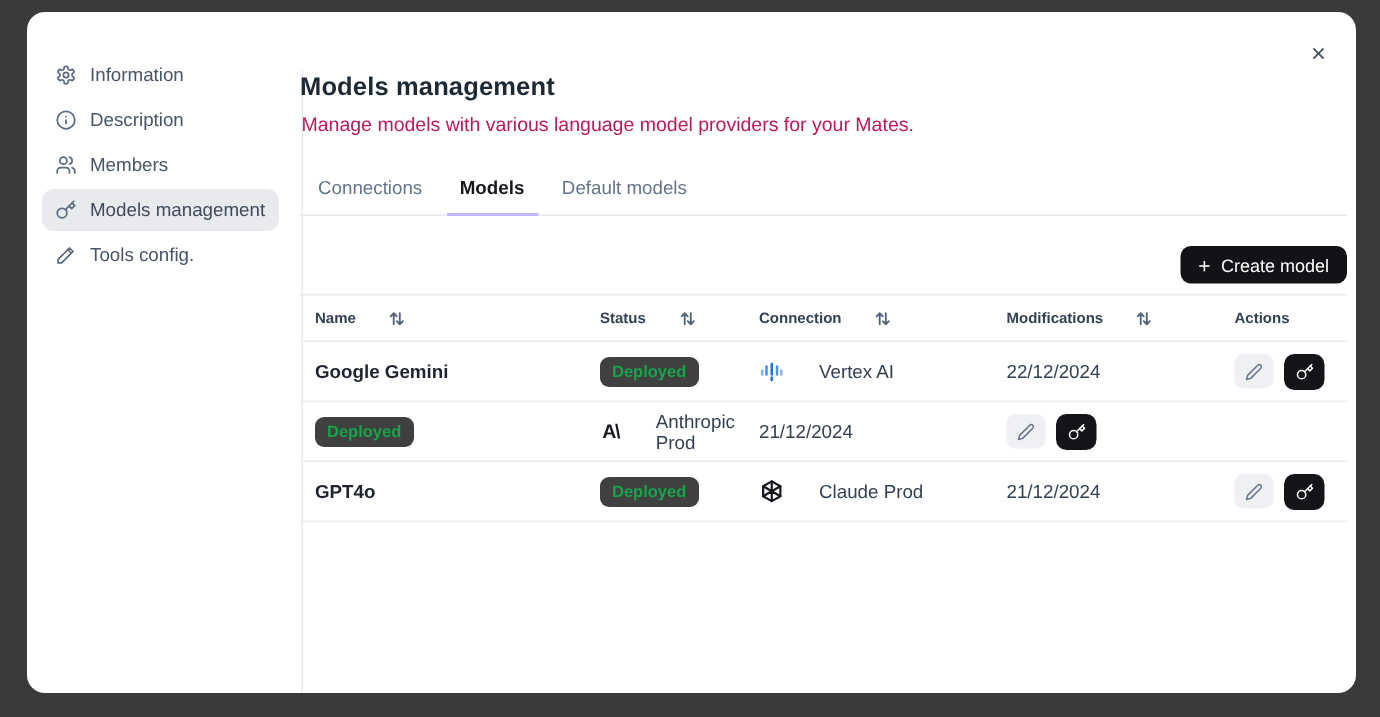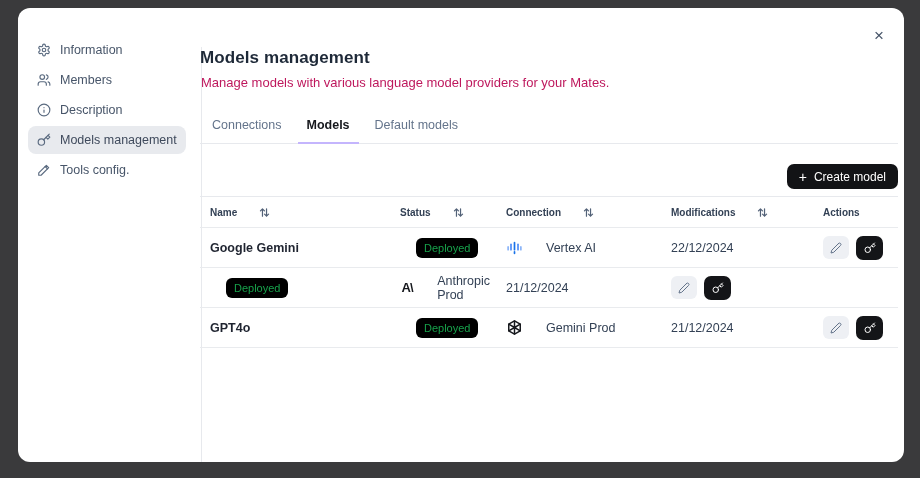--- a/index.html
+++ b/index.html
@@ -76,22 +76,22 @@
   .thead .th {
     display:flex; align-items:center; gap:21px;
     font-size:10px; font-weight:600; color:#334155;
   }
   .sort-icon { display:inline-flex; }
   .sort-icon svg { width:13px; height:13px; stroke:#526177; }
   .tbody-row { height:40px; }
   .cell-name { font-size:12.5px; font-weight:700; color:#1f2430; }
   .badge {
     display:inline-block; padding:4px 8px;
-    background:#000000; color:#17a24b;
-    font-size:11px; font-weight:400; border-radius:6px;margin-left:16px;
+    background:#404040; color:#17a24b;
+    font-size:11px; font-weight:700; border-radius:6px;
   }
   .cell-conn { display:flex; align-items:center; gap:23px; font-size:12.5px; color:#334155; }
   .conn-icon { width:17px; height:17px; display:flex; align-items:center; justify-content:center; }
   .anthropic-mark { font-weight:800; font-size:13px; color:#16181d; letter-spacing:-1px; }
   .cell-date { font-size:12.5px; color:#334155; }
   .cell-actions { display:flex; align-items:center; gap:7px; }
   .btn-edit {
     width:26px; height:23px; border:none; border-radius:6px;
     background:#eef0f4; display:flex; align-items:center; justify-content:center;
     cursor:pointer;
@@ -115,34 +115,34 @@
   <nav class="sidebar">
     <div class="side-item">
       <svg viewBox="0 0 24 24" stroke-width="2">
         <path d="M12.22 2h-.44a2 2 0 0 0-2 2v.18a2 2 0 0 1-1 1.73l-.43.25a2 2 0 0 1-2 0l-.15-.08a2 2 0 0 0-2.73.73l-.22.38a2 2 0 0 0 .73 2.73l.15.1a2 2 0 0 1 1 1.72v.51a2 2 0 0 1-1 1.74l-.15.09a2 2 0 0 0-.73 2.73l.22.38a2 2 0 0 0 2.73.73l.15-.08a2 2 0 0 1 2 0l.43.25a2 2 0 0 1 1 1.73V20a2 2 0 0 0 2 2h.44a2 2 0 0 0 2-2v-.18a2 2 0 0 1 1-1.73l.43-.25a2 2 0 0 1 2 0l.15.08a2 2 0 0 0 2.73-.73l.22-.39a2 2 0 0 0-.73-2.73l-.15-.08a2 2 0 0 1-1-1.74v-.5a2 2 0 0 1 1-1.74l.15-.09a2 2 0 0 0 .73-2.73l-.22-.38a2 2 0 0 0-2.73-.73l-.15.08a2 2 0 0 1-2 0l-.43-.25a2 2 0 0 1-1-1.73V4a2 2 0 0 0-2-2z"></path>
           <circle cx="12" cy="12" r="3"></circle>
       </svg>
       <span>Information</span>
     </div>
     <div class="side-item">
       <svg viewBox="0 0 24 24" stroke-width="2">
+        <circle cx="12" cy="12" r="10"></circle>
+          <path d="M12 16v-4"></path>
+          <path d="M12 8h.01"></path>
+      </svg>
+      <span>Description</span>
+    </div>
+    <div class="side-item">
+      <svg viewBox="0 0 24 24" stroke-width="2">
         <path d="M16 21v-2a4 4 0 0 0-4-4H6a4 4 0 0 0-4 4v2"></path>
           <circle cx="9" cy="7" r="4"></circle>
           <path d="M22 21v-2a4 4 0 0 0-3-3.87"></path>
           <path d="M16 3.13a4 4 0 0 1 0 7.75"></path>
       </svg>
       <span>Members</span>
-    </div>
-    <div class="side-item">
-      <svg viewBox="0 0 24 24" stroke-width="2">
-        <circle cx="12" cy="12" r="10"></circle>
-          <path d="M12 16v-4"></path>
-          <path d="M12 8h.01"></path>
-      </svg>
-      <span>Description</span>
     </div>
     <div class="side-item active">
       <svg viewBox="0 0 24 24" stroke-width="2">
         <circle cx="7.5" cy="15.5" r="5.5"></circle>
           <path d="m21 2-9.6 9.6"></path>
           <path d="m15.5 7.5 3 3L22 7l-3-3"></path>
       </svg>
       <span>Models management</span>
     </div>
     <div class="side-item">
@@ -285,21 +285,21 @@
         <div>
           <span class="badge">Deployed</span>
         </div>
         <div class="cell-conn">
           <span class="conn-icon">
             <svg viewBox="0 0 16 16" stroke-width="1.4" stroke="#16181d">
               <polygon points="8,1.8 13.4,4.9 13.4,11.1 8,14.2 2.6,11.1 2.6,4.9"></polygon>
               <path d="M8 1.8v6.2M13.4 4.9 8 8M2.6 11.1 8 8M13.4 11.1 8 8M2.6 4.9 8 8M8 14.2V8"></path>
             </svg>
           </span>
-          <span>Gemini Prod</span>
+          <span>Claude Prod</span>
         </div>
         <div class="cell-date">21/12/2024</div>
         <div class="cell-actions">
           <button class="btn-edit">
             <svg viewBox="0 0 24 24" stroke-width="2">
                 <path d="M17 3a2.83 2.83 0 1 1 4 4L7.5 20.5 2 22l1.5-5.5L17 3z"></path>
               </svg>
           </button>
           <button class="btn-key">
             <svg viewBox="0 0 24 24" stroke-width="2">

